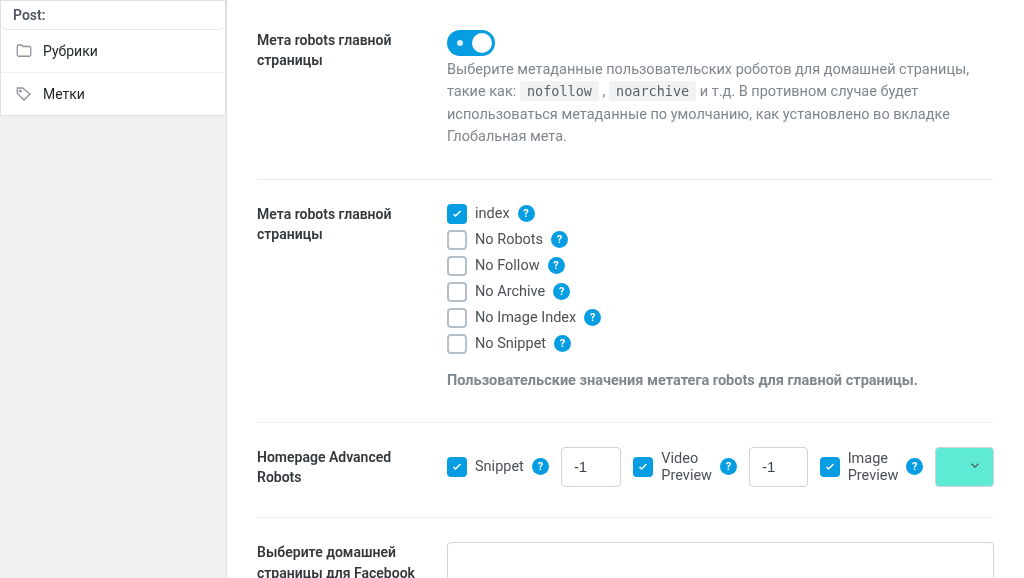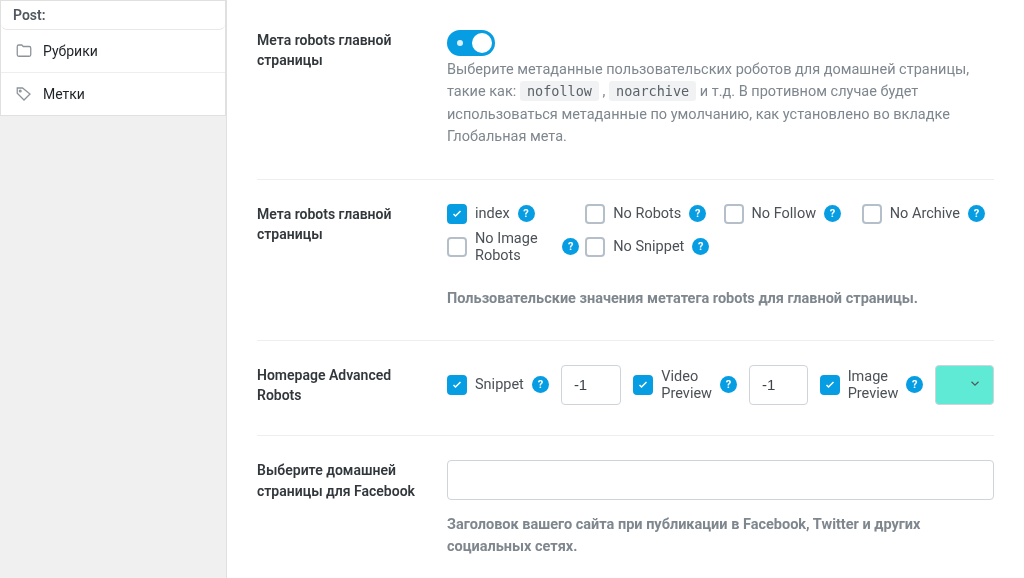--- a/index.html
+++ b/index.html
@@ -16,21 +16,21 @@
 .setpanel { margin-left: 0; }
 .row { display: flex; align-items: flex-start; padding: 0 0 30px 0; margin-bottom: 24px; border-bottom: 1px solid #eceef0; }
 .row:last-child { border-bottom: none; margin-bottom: 0; }
 .row-label { width: 190px; font-weight: 600; color: #32373c; font-size: 14px; line-height: 1.45; padding-right: 16px; }
 .row-body { flex: 1; }
 .toggle { width: 48px; height: 26px; background: #069de3; border-radius: 13px; position: relative; cursor: pointer; display: inline-block; }
 .toggle .knob { width: 20px; height: 20px; background: #fff; border-radius: 50%; position: absolute; top: 3px; right: 3px; }
 .toggle .dot { width: 6px; height: 6px; border-radius: 50%; background: rgba(255,255,255,0.85); position: absolute; left: 10px; top: 10px; }
 .desc { margin-top: 0; color: #7e868e; font-size: 14.5px; line-height: 1.55; }
 code.tag { font-family: ui-monospace, Menlo, Consolas, monospace; background: #f1f2f3; padding: 2px 7px; border-radius: 3px; color: #5b6168; font-size: 13.5px; }
-.checkgrid { display: grid; grid-template-columns: 1fr 1fr 1fr 1fr; column-gap: 20px; row-gap: 12px; margin-bottom: 24px; max-width: 560px; gap: 6px; }
+.checkgrid { display: grid; grid-template-columns: 1fr; column-gap: 20px; row-gap: 12px; margin-bottom: 16px; max-width: 560px; gap: 6px; }
 .check-item { display: flex; align-items: center; gap: 8px; }
 .checkbox { width: 20px; height: 20px; border: 2px solid #b5bfc9; border-radius: 4px; display: inline-flex; align-items: center; justify-content: center; flex-shrink: 0; cursor: pointer; }
 .checkbox.checked { background: #069de3; border-color: #069de3; }
 .checkbox.checked svg { display: block; }
 .ck-text { color: #4b5157; font-size: 14.5px; }
 .help { width: 17px; height: 17px; border-radius: 50%; background: #069de3; color: #fff; display: inline-flex; align-items: center; justify-content: center; font-size: 11px; font-weight: 700; cursor: pointer; flex-shrink: 0; }
 .hint { color: #7e868e; font-size: 14.5px; line-height: 1.5; font-weight: bold; }
 .adv-grid { display: grid; grid-template-columns: 1fr 1fr 1fr; gap: 12px; }
 .adv-col { display: flex; flex-direction: row; gap: 12px; }
 .input, .select { width: 100%; height: 40px; border: 1px solid #cfd4da; border-radius: 4px; padding: 0 12px; font-size: 15px; color: #3c434a; background: #fff; }
@@ -108,21 +108,21 @@
               <span class="ck-text">No Follow</span>
               <span class="help">?</span>
             </div>
             <div class="check-item">
               <span class="checkbox"></span>
               <span class="ck-text">No Archive</span>
               <span class="help">?</span>
             </div>
             <div class="check-item">
               <span class="checkbox"></span>
-              <span class="ck-text">No Image Robots</span>
+              <span class="ck-text">No Image Index</span>
               <span class="help">?</span>
             </div>
             <div class="check-item">
               <span class="checkbox"></span>
               <span class="ck-text">No Snippet</span>
               <span class="help">?</span>
             </div>
           </div>
           <div class="hint">Пользовательские значения метатега robots для главной страницы.</div>
         </div>

